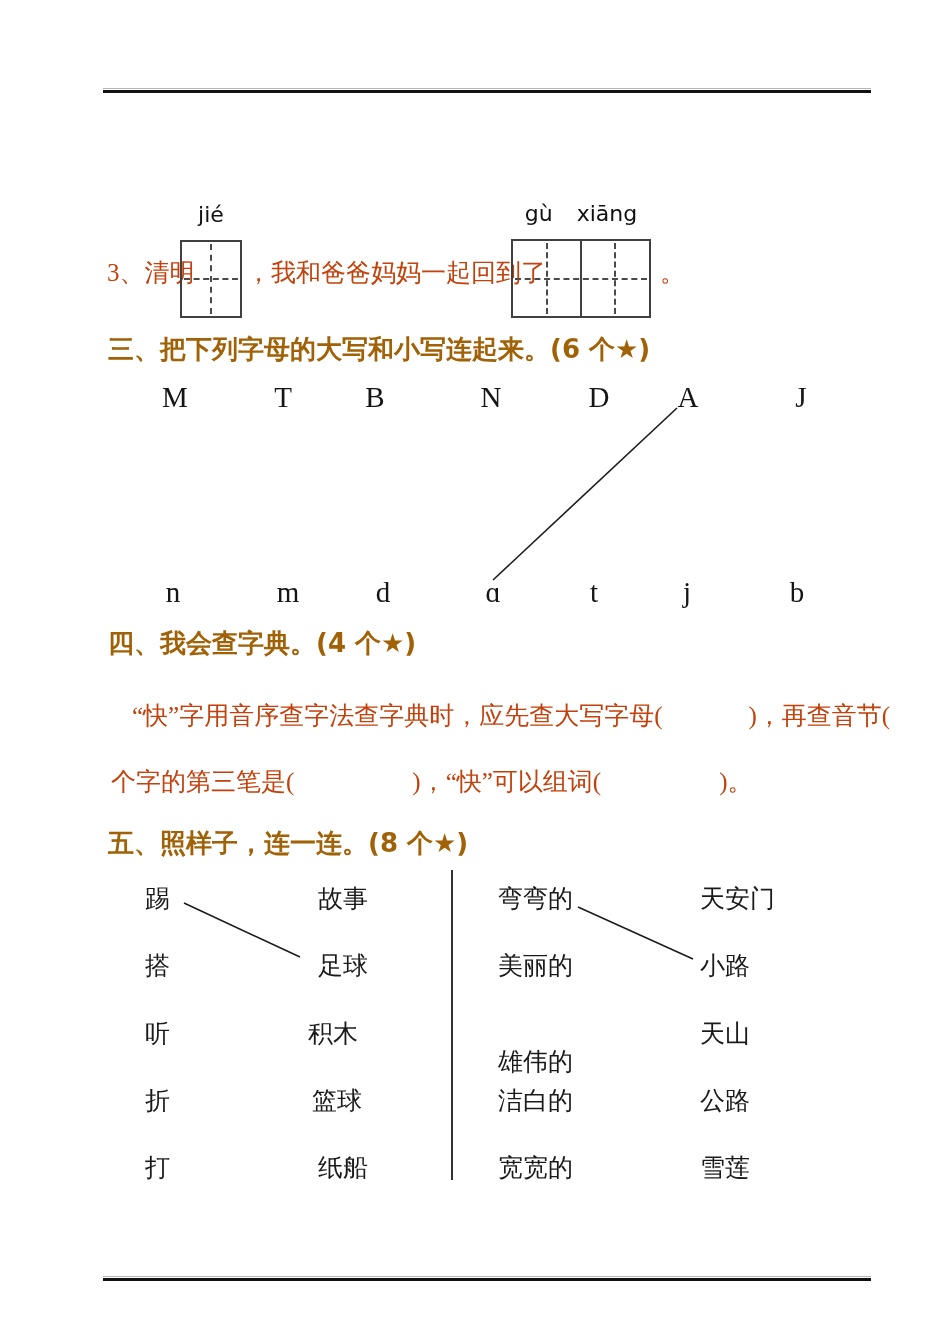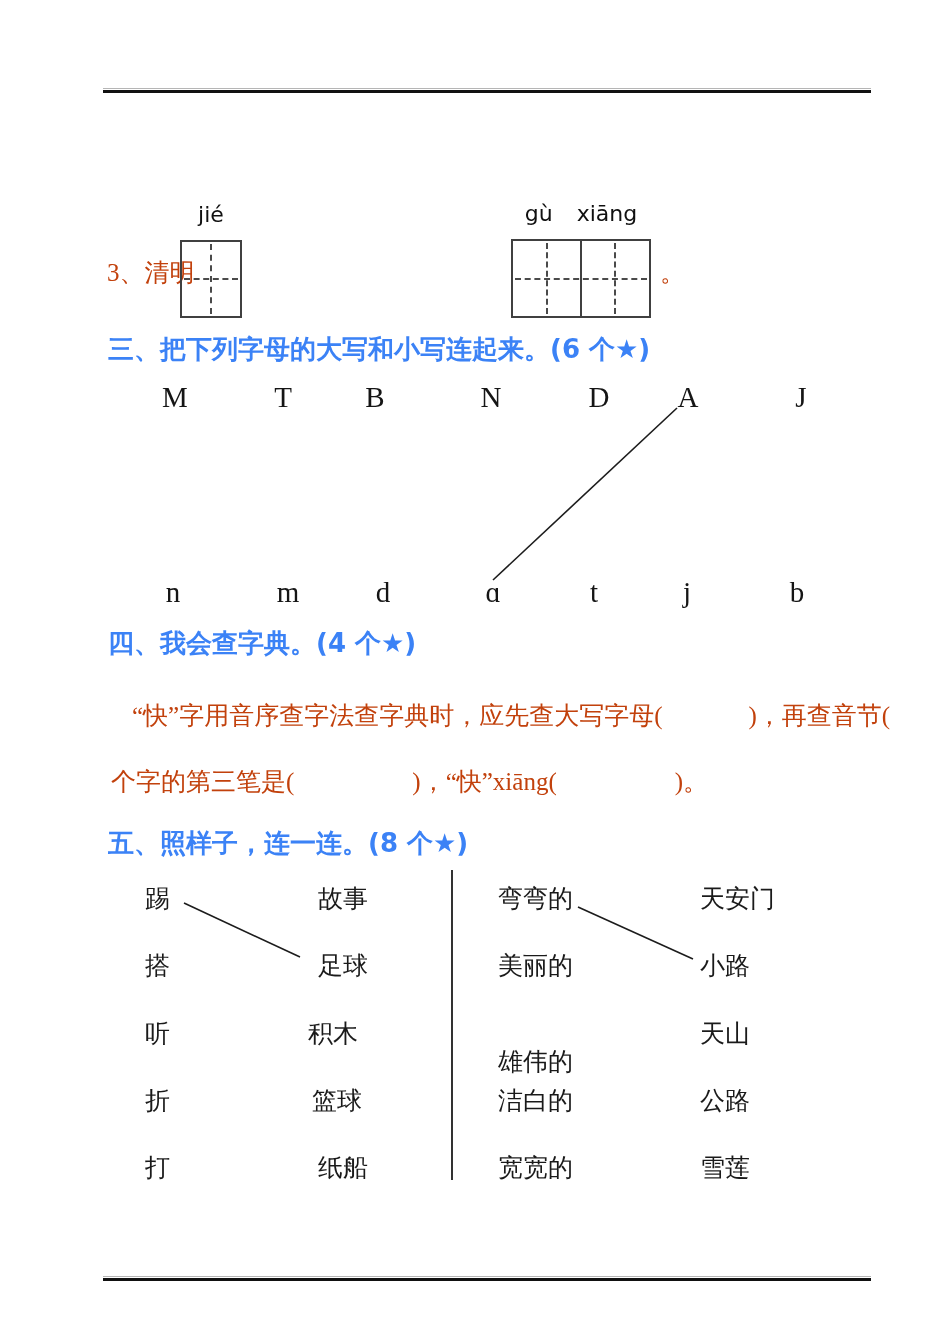--- a/index.html
+++ b/index.html
@@ -7,21 +7,21 @@
     width:950px;height:1344px;background:#ffffff;
     font-family:"Liberation Serif","DejaVu Serif",serif;
     color:#1a1a1a;position:relative;overflow:hidden;
   }
   .page{position:absolute;inset:0;width:950px;height:984px;}
   .abs{position:absolute;white-space:nowrap;}
   .rule-gray{position:absolute;left:103px;width:768px;height:1px;background:#b5b5b5;}
   .rule-black{position:absolute;left:103px;width:768px;height:3px;background:#111;}
   .cn{font-size:25px;line-height:28px;color:#c2410c;}
   .heading{font-size:26px;line-height:30px;font-weight:bold;
-    font-family:"DejaVu Sans","Liberation Sans",sans-serif;color:#3b82f6;}
+    font-family:"DejaVu Sans","Liberation Sans",sans-serif;color:#a16207;}
   .pinyin{font-size:22px;line-height:24px;color:#101010;
     font-family:"DejaVu Sans","Liberation Sans",sans-serif;}
   .pinyin-box-label{display:flex;justify-content:center;gap:24px;text-align:center;}
   .tzbox{position:absolute;border:2px solid #404040;background:transparent;}
   .vdash{position:absolute;top:2px;bottom:2px;left:50%;margin-left:-1px;border-left:2px dashed #4a4a4a;}
   .hdash{position:absolute;left:2px;right:2px;top:50%;margin-top:-1px;border-top:2px dashed #4a4a4a;}
   .vdash.q1{left:25%;}
   .vdash.q3{left:75%;}
   .midline{position:absolute;top:0;bottom:0;left:50%;margin-left:-1px;border-left:2px solid #404040;}
   .letter{position:absolute;font-size:29px;line-height:30px;color:#151515;
@@ -41,20 +41,21 @@
   <div class="rule-black" style="top:90px;"></div>
   <div class="rule-gray" style="top:1276px;"></div>
   <div class="rule-black" style="top:1278px;"></div>
 
   <div class="abs pinyin centered" style="left:211px;top:203px;">jié</div>
   <div class="abs cn" style="left:107px;top:259px;">3、清明</div>
   <div class="tzbox" style="left:180px;top:240px;width:58px;height:74px;">
     <div class="vdash"></div>
     <div class="hdash"></div>
   </div>
+  <div class="abs cn" style="left:246px;top:259px;">，我和爸爸妈妈一起回到了</div>
   <div class="abs pinyin pinyin-box-label" style="left:511px;top:202px;width:140px;">
     <span>gù</span>
     <span>xiāng</span>
   </div>
   <div class="tzbox" style="left:511px;top:239px;width:136px;height:75px;">
     <div class="midline"></div>
     <div class="hdash"></div>
     <div class="vdash q1"></div>
     <div class="vdash q3"></div>
   </div>
@@ -78,21 +79,21 @@
       <span class="letter centered" style="left: 594px; top: 577px;">t</span>
       <span class="letter centered" style="left: 687px; top: 577px;">j</span>
       <span class="letter centered" style="left: 797px; top: 577px;">b</span>
     </div>
 
   <div class="abs heading" style="left:108px;top:628px;">四、我会查字典。(4 个★)</div>
   <div class="abs cn" style="left:132px;top:702px;">
     <span>“快”字用音序查字法查字典时，应先查大写字母(</span><span class="gap w86"></span><span>)，再查音节(</span><span class="gap w78"></span>
   </div>
   <div class="abs cn" style="left:111px;top:768px;">
-    <span>个字的第三笔是(</span><span class="gap w118"></span><span>)，“快”xiāng(</span><span class="gap w118"></span><span>)。</span>
+    <span>个字的第三笔是(</span><span class="gap w118"></span><span>)，“快”可以组词(</span><span class="gap w118"></span><span>)。</span>
   </div>
 
   <div class="abs heading" style="left:108px;top:828px;">五、照样子，连一连。(8 个★)</div>
   <div>
       <span class="cn-word" style="left: 145px; top: 885px;">踢</span>
       <span class="cn-word" style="left: 145px; top: 952px;">搭</span>
       <span class="cn-word" style="left: 145px; top: 1020px;">听</span>
       <span class="cn-word" style="left: 145px; top: 1087px;">折</span>
       <span class="cn-word" style="left: 145px; top: 1154px;">打</span>
       <span class="cn-word" style="left: 318px; top: 885px;">故事</span>

